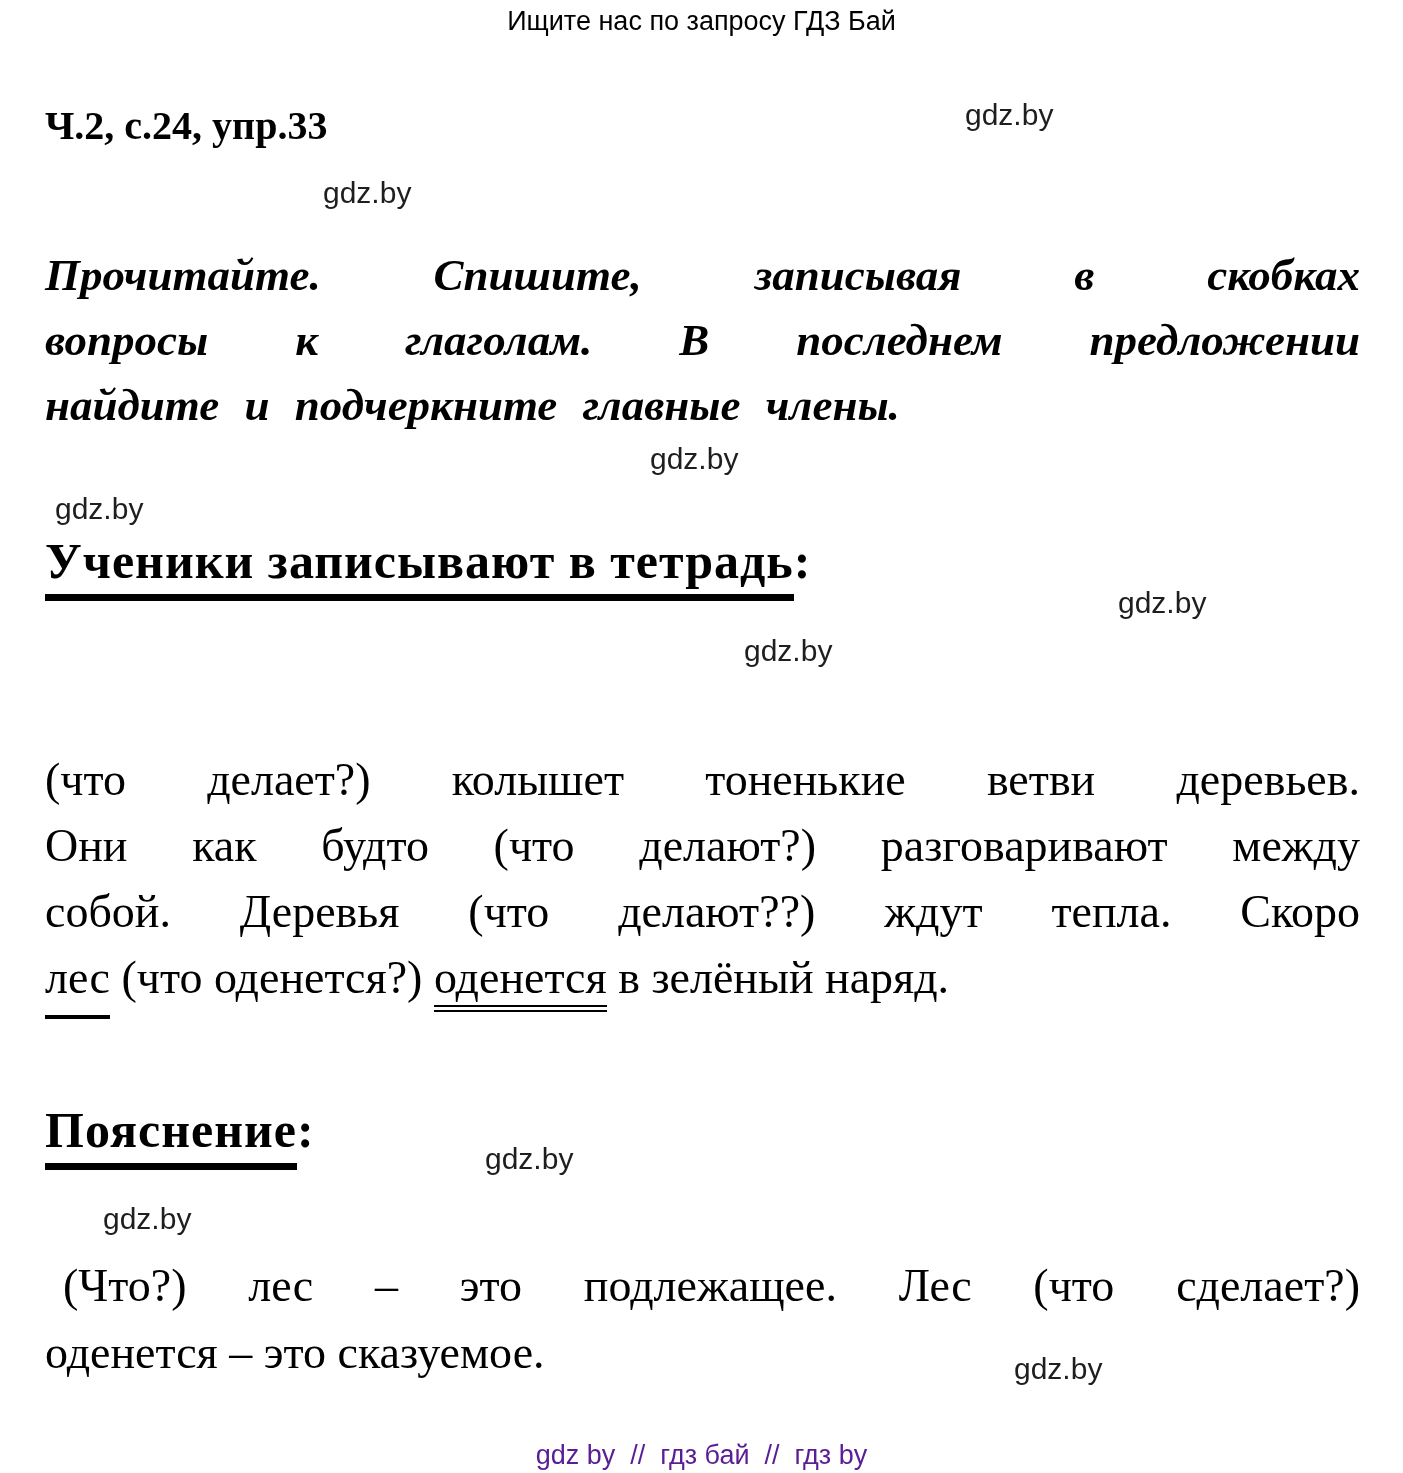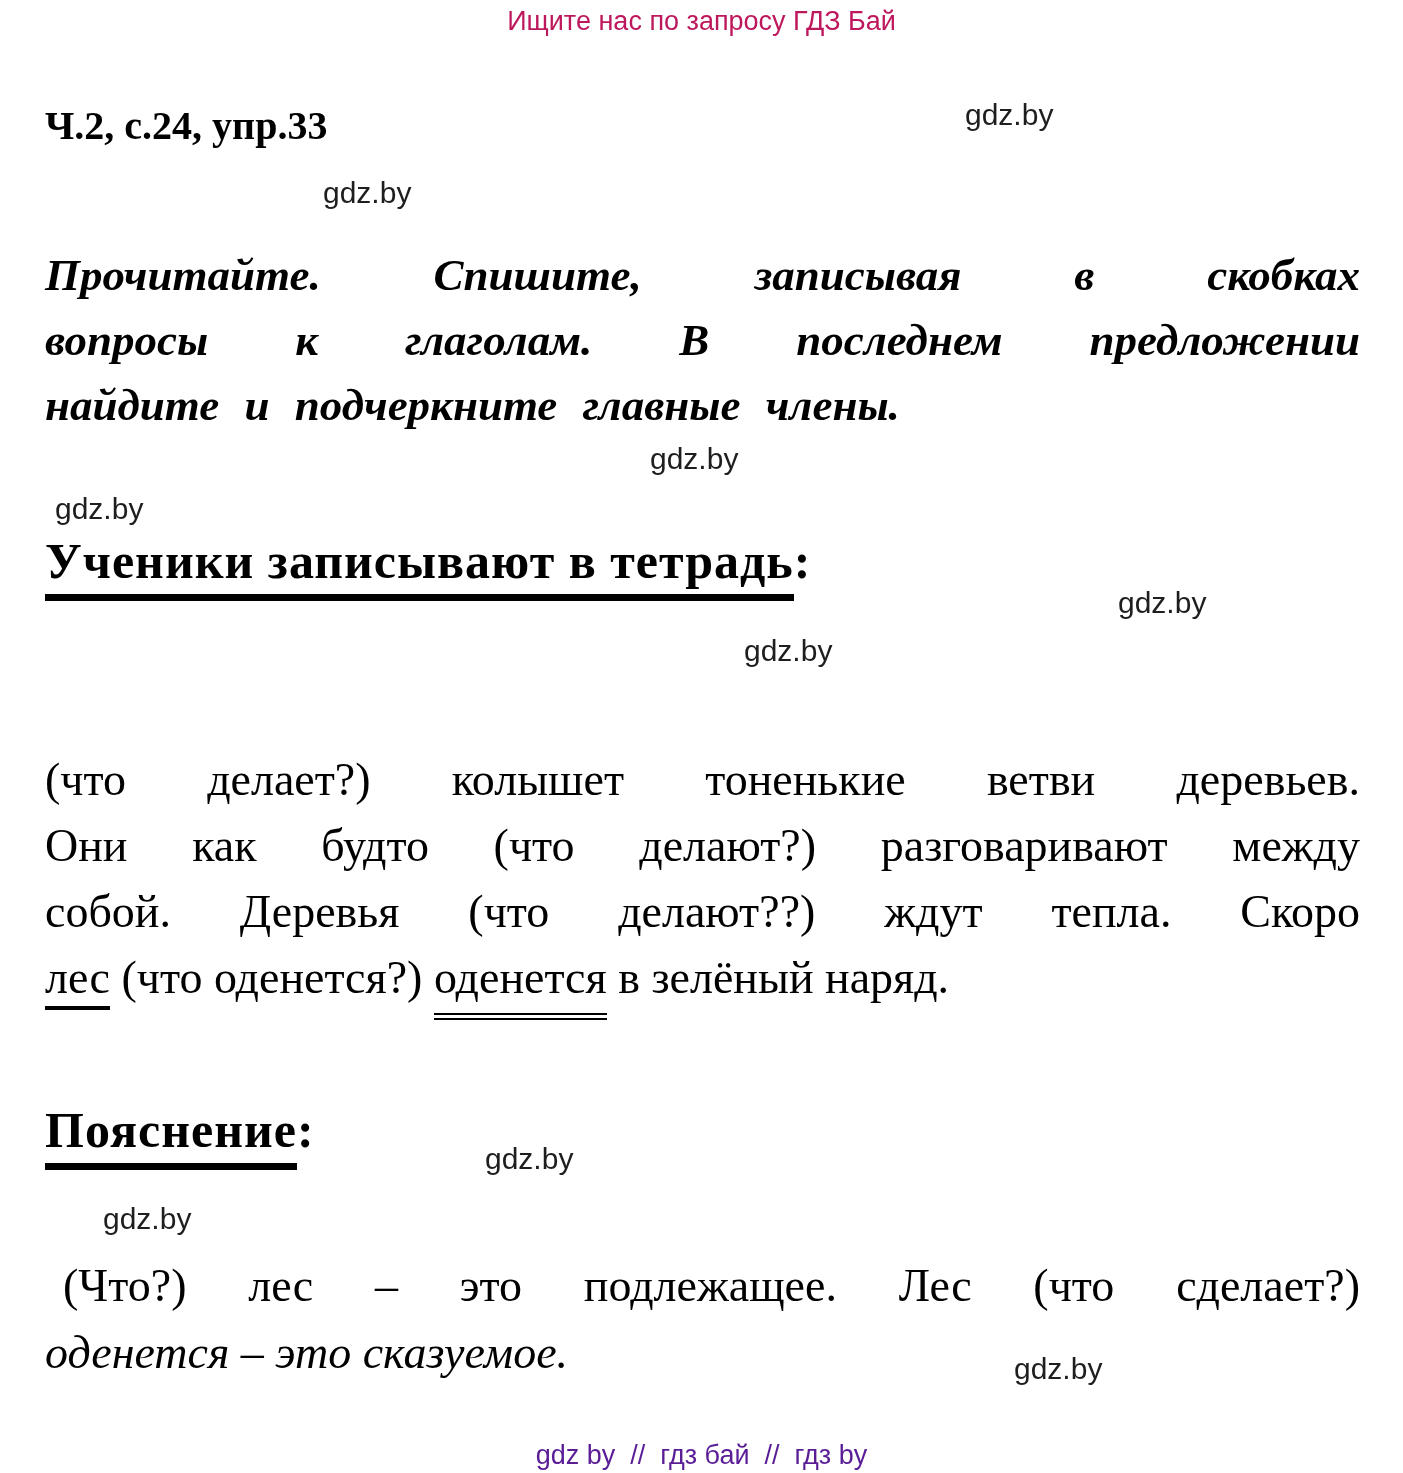--- a/index.html
+++ b/index.html
@@ -19,21 +19,21 @@
   .abs { position: absolute; }
 
   .promo {
     top: 6px;
     left: 0;
     width: 100%;
     text-align: center;
     font-family: "Liberation Sans", sans-serif;
     font-size: 27px;
     font-weight: 500;
-    color: #be185d;
+    color: #000000;
     white-space: nowrap;
   }
 
   .doc-title {
     top: 97px;
     left: 45px;
     font-size: 40px;
     font-weight: bold;
     line-height: 58px;
     white-space: nowrap;
@@ -92,25 +92,25 @@
     line-height: 60px;
     text-align: justify;
     text-align-last: justify;
   }
   .bl-1 { top: 684px; text-indent: 22px; }
   .bl-2 { top: 750px; }
   .bl-3 { top: 816px; }
   .bl-4 { top: 882px; }
   .bl-5 { top: 948px; text-align: left; text-align-last: left; }
 
-  .u-single { border-bottom: 4px solid #000000; padding-bottom: 3px; }
-  .u-double { border-bottom: 7px double #000000; padding-bottom: 10px; }
+  .u-single { border-bottom: 4px solid #000000; padding-bottom: 12px; }
+  .u-double { border-bottom: 7px double #000000; padding-bottom: 2px; }
 
   .expl-1 { top: 1256px; text-indent: 18px; }
-  .expl-2 { top: 1323px; text-align: center; text-align-last: left; font-style: italic; }
+  .expl-2 { top: 1323px; text-align: center; text-align-last: left; }
 
   .footer {
     top: 1440px;
     left: 0;
     width: 100%;
     text-align: center;
     font-family: "Liberation Sans", sans-serif;
     font-size: 27px;
     color: #5a1d96;
     white-space: pre;

